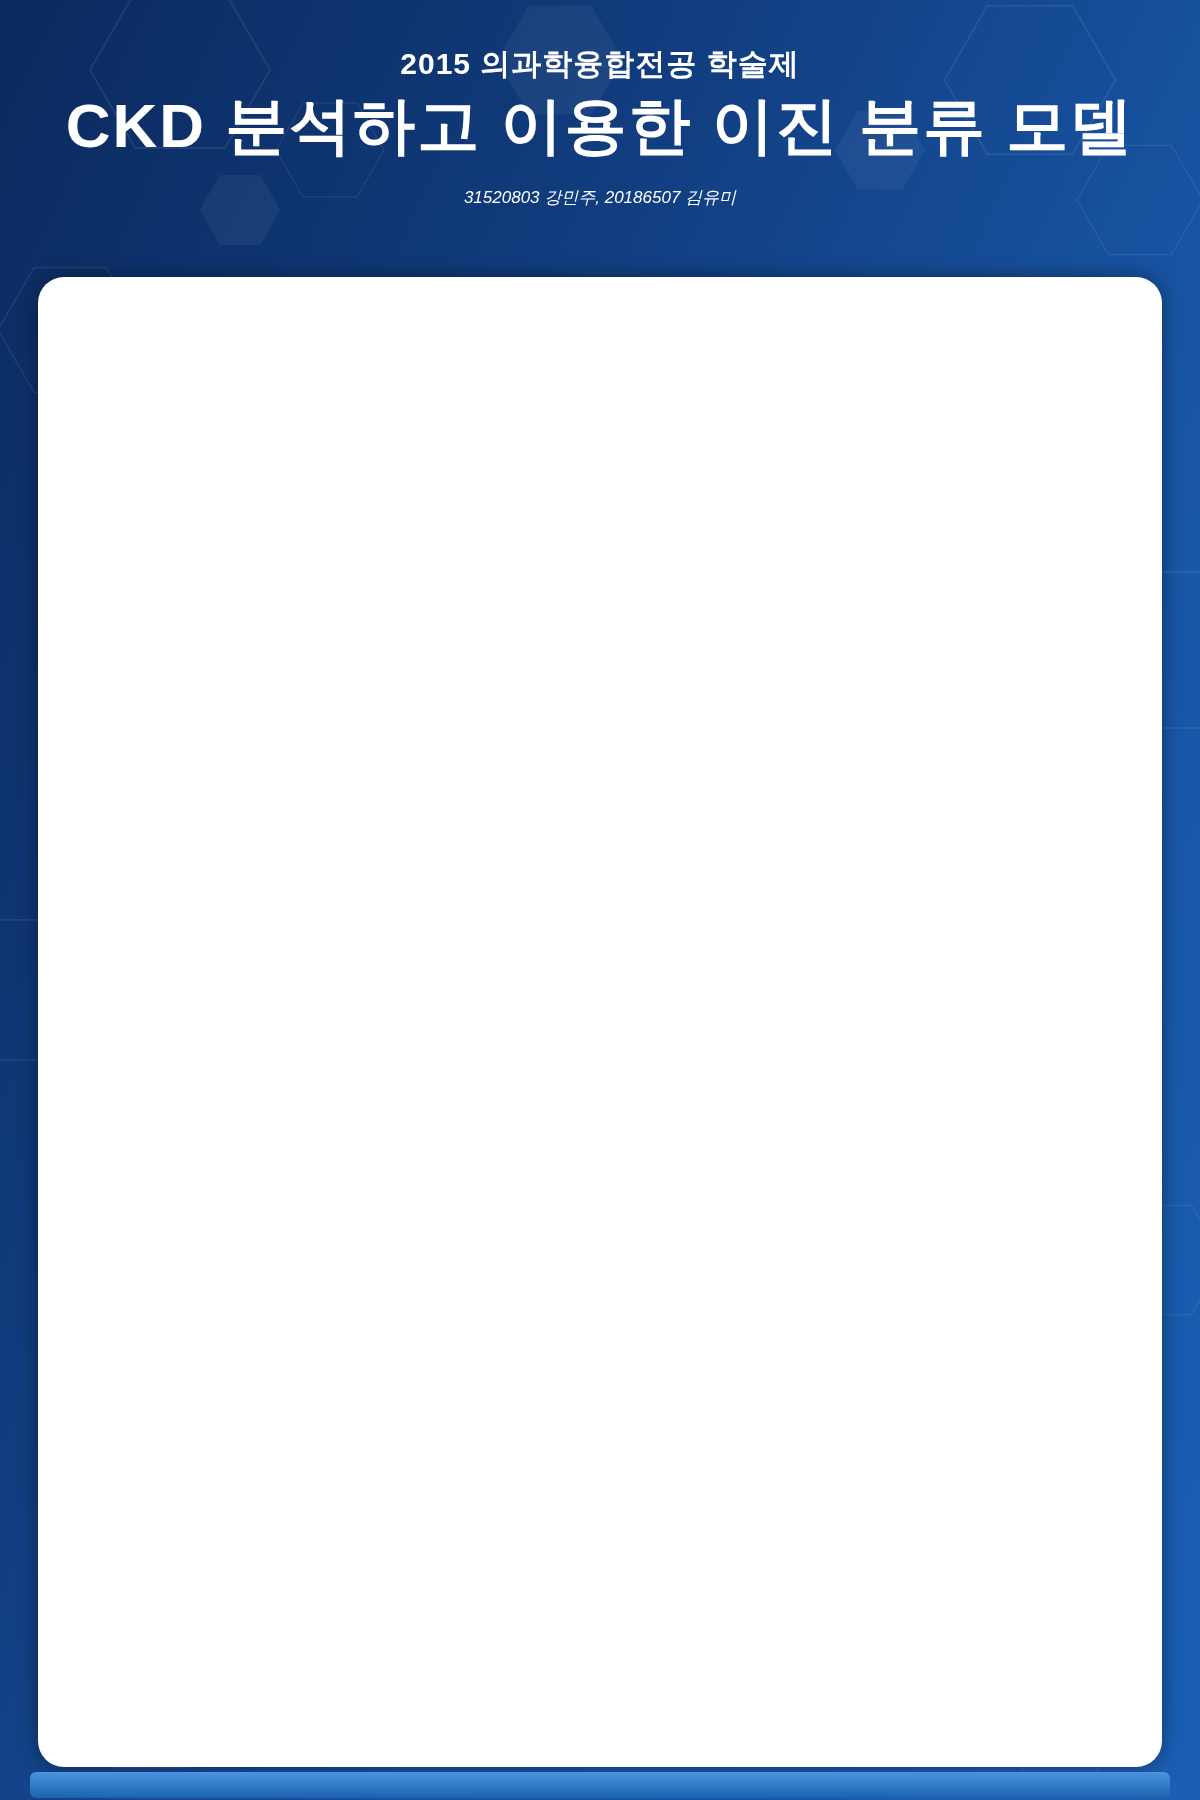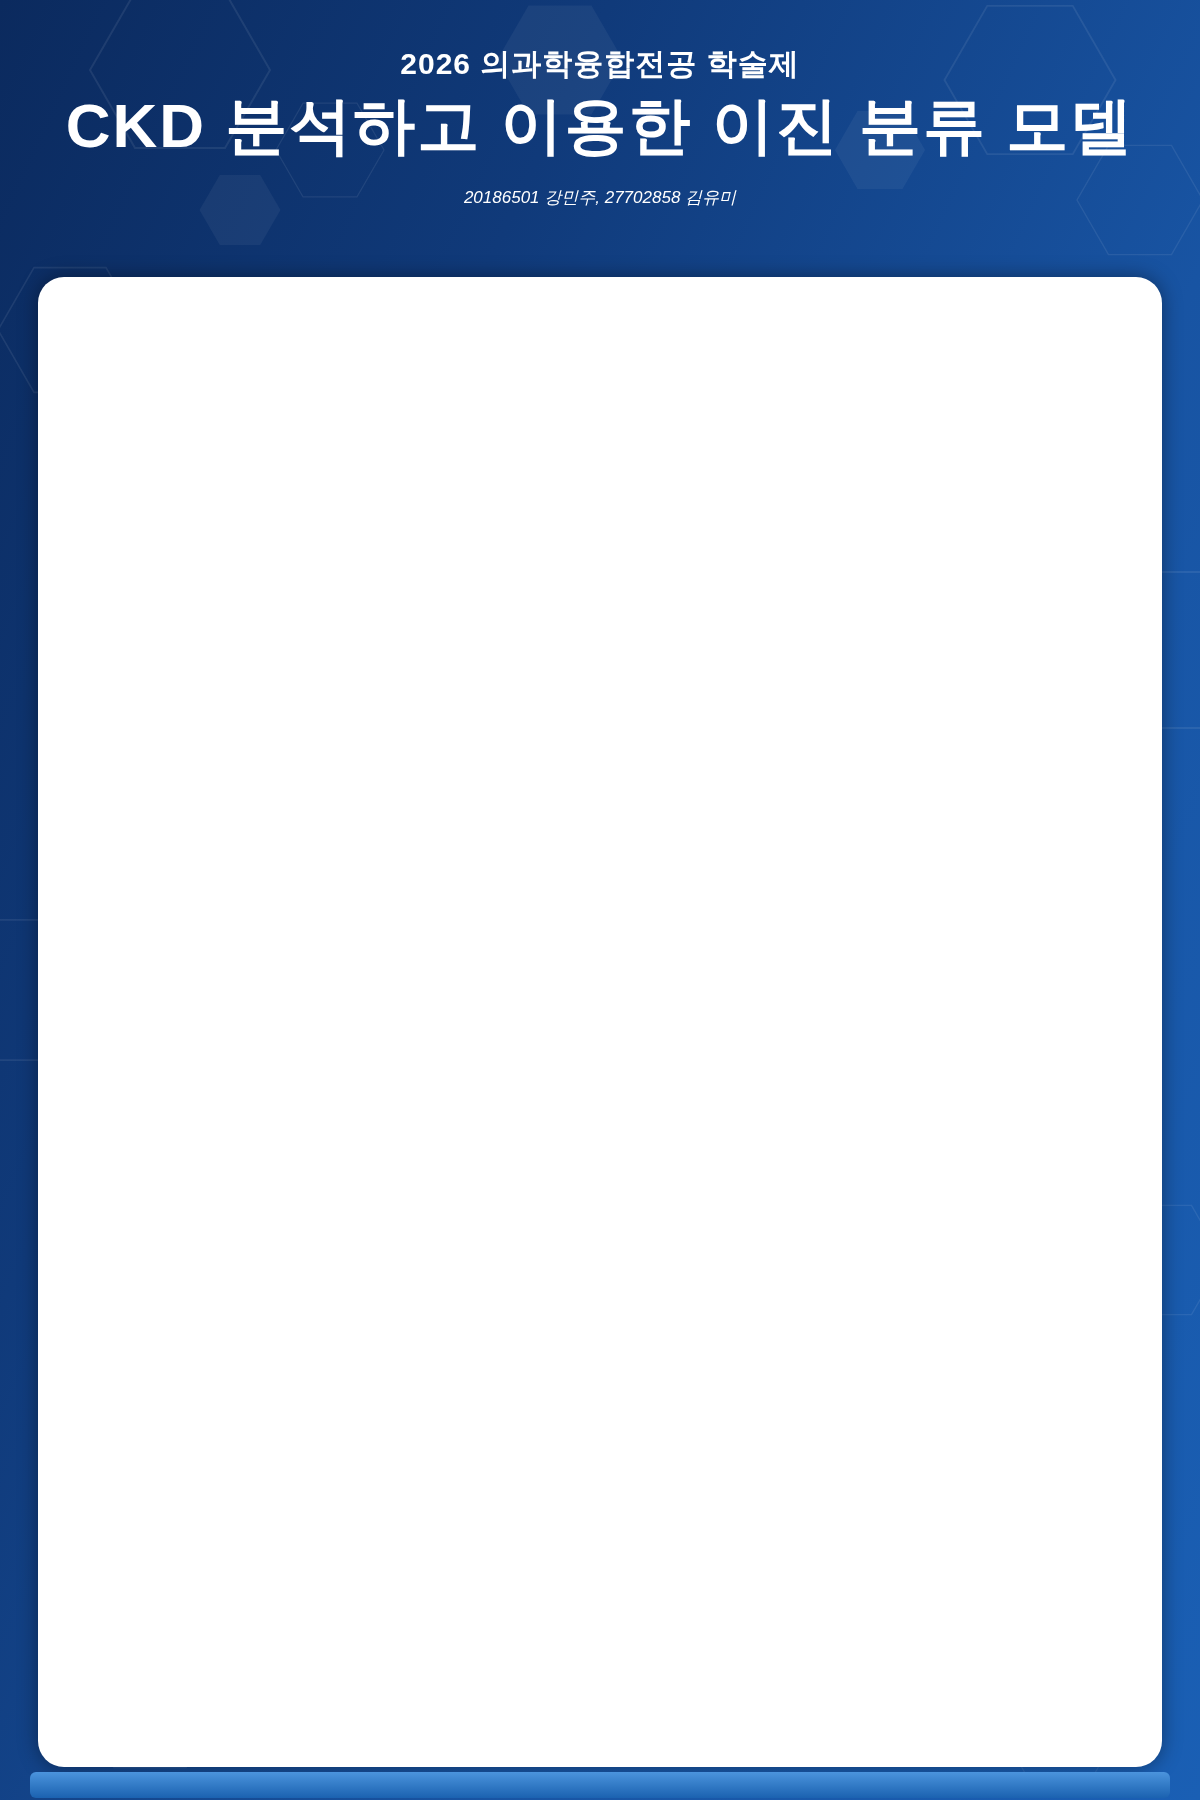--- a/index.html
+++ b/index.html
@@ -77,23 +77,23 @@
       <polygon points="90,0 45,78 -45,78 -90,0 -45,-78 45,-78" transform="translate(150,1705) scale(0.8)"></polygon>
       <polygon points="90,0 45,78 -45,78 -90,0 -45,-78 45,-78" transform="translate(1060,1740) scale(0.6)"></polygon>
     </g>
     <g fill="rgba(255,255,255,0.05)">
       <polygon points="90,0 45,78 -45,78 -90,0 -45,-78 45,-78" transform="translate(560,60) scale(0.7)"></polygon>
       <polygon points="90,0 45,78 -45,78 -90,0 -45,-78 45,-78" transform="translate(880,150) scale(0.5)"></polygon>
       <polygon points="90,0 45,78 -45,78 -90,0 -45,-78 45,-78" transform="translate(240,210) scale(0.45)"></polygon>
     </g>
   </svg>
 
-  <div class="abs event">2026 의과학융합전공 학술제</div>
+  <div class="abs event">2015 의과학융합전공 학술제</div>
   <div class="abs title">CKD 분석하고 이용한 이진 분류 모델</div>
-  <div class="abs authors">20186501 강민주, 27702858 김유미</div>
+  <div class="abs authors">31520803 강민주, 20186507 김유미</div>
 
   <div class="abs card"></div>
 
   <div class="abs banner" style="left:58px;top:310px;">
     <span>요약</span>
   </div>
   <div class="abs" style="left:66px;top:372px;width:510px;" id="bullets">
       <div class="bullet">
         <div class="dot">•</div>
         <div class="btext">CKD(Chronic Kidney Disease, 만성 신장 질환) 관련 엑셀 데이터를 전처리하고 심혈관질환 발생 여부를 분류하는 케라스 딥러닝 모델을 설계하였다.</div>

